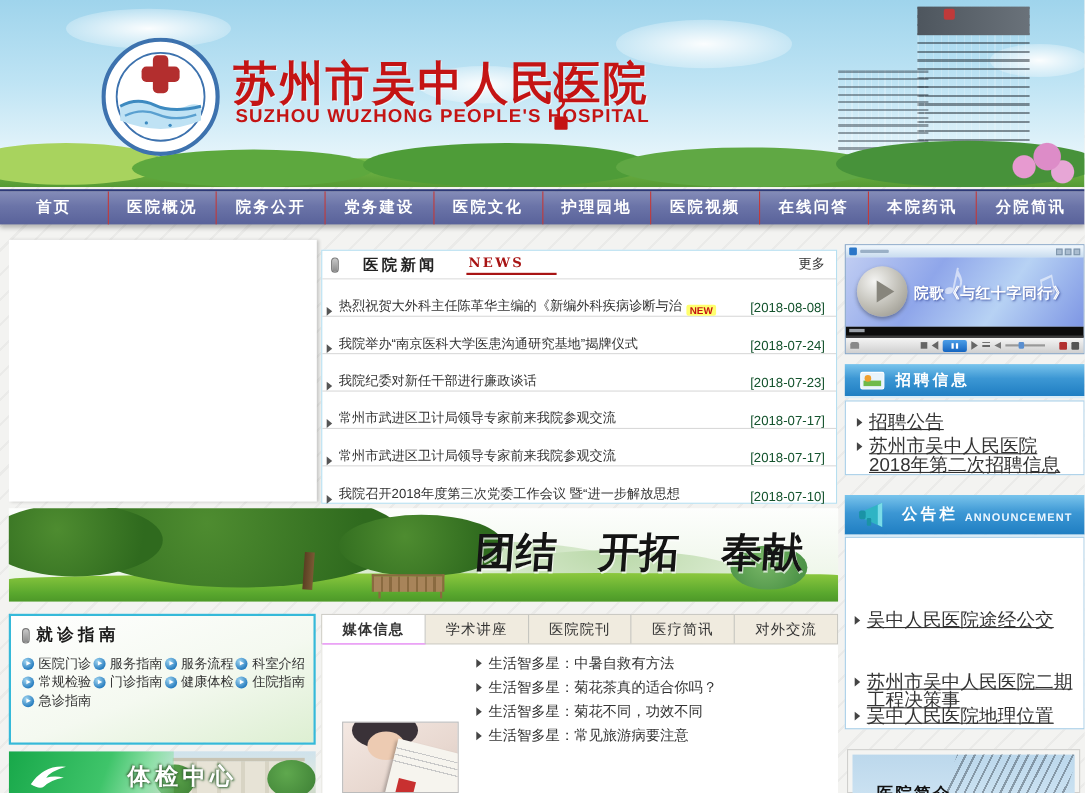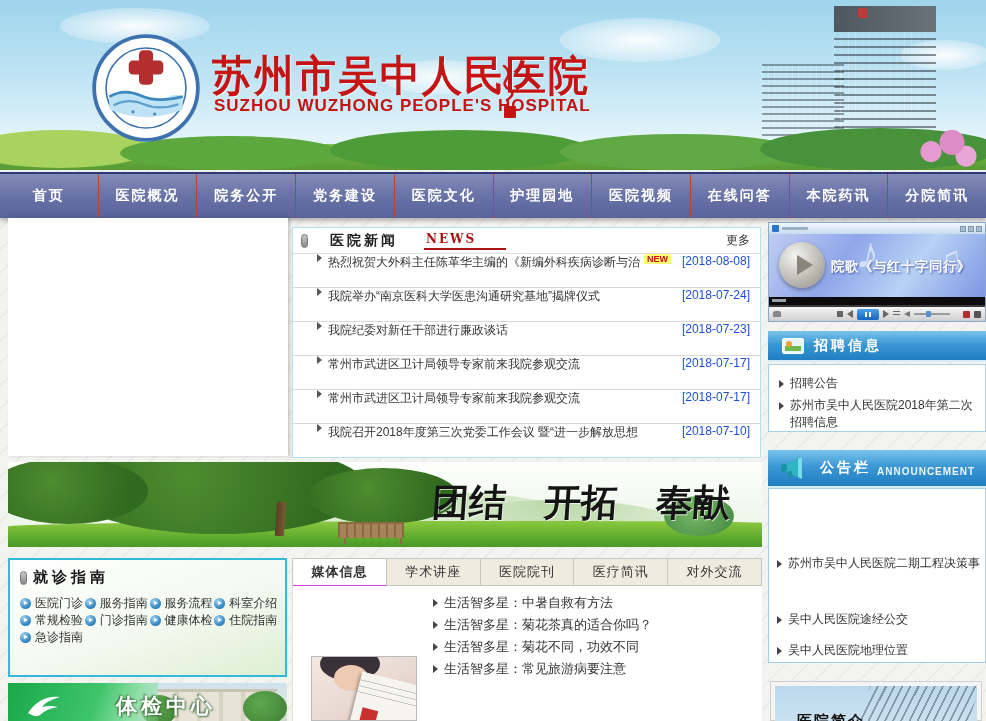--- a/index.html
+++ b/index.html
@@ -45,47 +45,47 @@
   .bsign { position:absolute; left:96px; top:2px; width:10px; height:10px; background:#c03a3a; border-radius:2px; }
 
   .logo { left:92px; top:34px; width:108px; height:108px; }
   .title-cn { left:212px; top:48px; width:340px; font-family:"DejaVu Serif","Liberation Serif",serif;
     font-size:40px; font-weight:bold; color:#c41414; letter-spacing:2px; white-space:nowrap;
     text-shadow:1px 1px 0 rgba(255,255,255,0.6); transform:scaleY(1.05); }
   .title-en { left:214px; top:96px; font-size:17px; font-weight:bold; color:#c41414; letter-spacing:1px; white-space:nowrap; }
   .seal { left:498px; top:62px; width:22px; height:62px; }
 
   
-  .nav { left:0; top:172px; width:986px; height:46px; display:flex;
+  .nav { left:0; top:172px; width:986px; height:32px; display:flex;
     background:linear-gradient(180deg,#848cb8 0%,#6b74a8 45%,#59629a 100%);
     border-top:2px solid #2e3a77; box-shadow:0 3px 4px rgba(0,0,0,0.25); }
   .nav-item { flex:1; display:flex; align-items:center; justify-content:center;
     color:#ffffff; font-size:14px; font-weight:bold; letter-spacing:2px;
     border-right:1px solid #c23a3a; cursor:pointer; white-space:nowrap; }
   .nav-item:last-child { border-right:none; }
 
   
   .flash-ph { left:8px; top:218px; width:280px; height:238px; background:#ffffff;
     box-shadow:2px 0 3px rgba(0,0,0,0.18); }
 
   
   .news-box { left:292px; top:227px; width:469px; height:231px; background:#fff; border:1px solid #b6dff0; }
   .news-head { height:26px; display:flex; align-items:center; padding:0 10px 0 8px; border-bottom:1px solid #ddd;gap:16px; }
   .capsule { width:7px; height:14px; border-radius:4px; background:linear-gradient(180deg,#c9c9c9,#8a8a8a); border:1px solid #777; margin-right:6px; }
   .news-title { font-size:14px; font-weight:bold; color:#222; letter-spacing:3px; }
   .news-en { font-family:"DejaVu Serif",serif; font-size:12px; font-weight:bold; color:#a81414; letter-spacing:2px;
     margin-left:10px; border-bottom:2px solid #a81414; padding:0 30px 2px 2px; }
   .news-more { margin-left:auto; font-size:12px; color:#333; cursor:pointer; }
   .news-list { }
-  .news-row { height:34px; display:flex; align-items:flex-start; padding:0 10px 0 24px; border-bottom:1px solid #d9d9d9; cursor:pointer; }
+  .news-row { height:34px; display:flex; align-items:flex-end; padding:0 10px 0 4px; border-bottom:1px solid #d9d9d9; cursor:pointer; }
   .news-row:last-child { border-bottom:none; }
   .tri { width:0; height:0; border-left:5px solid #555; border-top:4px solid transparent; border-bottom:4px solid transparent; margin-right:6px; flex:none; }
   .news-row .t { font-size:12px; color:#333; white-space:nowrap; overflow:hidden; }
   .badge-new { background:#ffff6e; color:#c41414; font-size:9px; font-weight:bold; padding:0 3px; margin-left:4px; border-radius:2px; }
-  .news-row .d { margin-left:auto; font-size:12px; color:#1d4ed8; flex:none; padding-left:8px; }
+  .news-row .d { margin-left:auto; font-size:12px; color:#14532d; flex:none; padding-left:8px; }
 
   
   .player { left:768px; top:222px; width:218px; height:100px; border:1px solid #8aa8c8; background:#dfe9f4; }
   .p-titlebar { height:11px; background:linear-gradient(180deg,#f2f8fd,#c8dcef); display:flex; align-items:center; padding:0 3px; }
   .p-logo { width:7px; height:7px; background:#2a76c8; border-radius:1px; margin-right:3px; }
   .p-tdash { width:26px; height:3px; background:#9ab0c6; border-radius:1px; }
   .p-winbtns { margin-left:auto; display:flex; gap:2px; }
   .p-winbtns span { width:6px; height:6px; background:#aabccf; border:1px solid #8097ad; }
   .p-body { position:relative; height:63px; overflow:hidden;
     background:linear-gradient(125deg,#c0cdf2 0%,#8fa6ea 35%,#b7d2f4 65%,#7e96e4 100%); }
@@ -121,21 +121,21 @@
   .side-head { left:768px; width:218px; display:flex; align-items:center;
     background:linear-gradient(180deg,#79c4ec 0%,#3c97d4 45%,#1f7ec2 100%);
     border-bottom:2px solid #d8ecf8; }
   .recruit-head { top:331px; height:31px; padding-left:14px; }
   .recruit-icon { width:22px; height:16px; background:#e8f4fc; border:1px solid #fff; border-radius:2px; position:relative; margin-right:10px; }
   .recruit-icon::before { content:""; position:absolute; left:2px; bottom:2px; width:16px; height:5px; background:#6fba4a; }
   .recruit-icon::after { content:""; position:absolute; left:3px; top:2px; width:6px; height:6px; border-radius:50%; background:#f0a030; }
   .side-head-label { color:#fff; font-size:14px; font-weight:bold; letter-spacing:3px; }
   .side-head-en { color:#eaf6ff; font-size:10px; font-weight:bold; letter-spacing:1px; margin-left:6px; margin-top:6px; }
   .recruit-box { left:768px; top:364px; width:218px; height:68px; background:#fff; border:1px solid #a8cfe8; padding:10px 8px 0 10px; }
-  .side-item { display:flex; font-size:12px; color:#333; line-height:17px; margin-bottom:5px; cursor:pointer; }
+  .side-item { display:flex; font-size:17px; color:#333; line-height:17px; margin-bottom:5px; cursor:pointer;text-decoration:underline; }
   .side-item .tri { margin-top:5px; border-left-color:#444; }
   .announce-head { top:450px; height:38px; padding-left:10px; }
   .megaphone { width:34px; height:26px; margin-right:8px; }
   .announce-box { left:768px; top:488px; width:218px; height:175px; background:#fff; border:1px solid #a8cfe8; position:absolute; }
   .announce-box .side-item { position:absolute; left:8px; right:4px; }
   .announce-box .side-item:nth-child(1) { top:66px; }
   .announce-box .side-item:nth-child(2) { top:122px; }
   .announce-box .side-item:nth-child(3) { top:153px; }
 
   .intro-box { left:770px; top:681px; width:212px; height:40px; background:#f4f4f2; border:1px solid #cfcfcd; padding:4px; cursor:pointer; }
@@ -371,25 +371,25 @@
     <polygon points="24,2 24,24 20,22 20,4" fill="#7adce8"></polygon>
     <rect x="3" y="9" width="6" height="8" rx="2" fill="#1a93a6"></rect>
     <rect x="10" y="16" width="4" height="7" rx="1" fill="#1a93a6"></rect>
   </svg>
   <span class="side-head-label">公告栏</span>
   <span class="side-head-en">ANNOUNCEMENT</span>
 </div>
 <div class="announce-box">
   <div class="side-item">
     <span class="tri"></span>
-    <span>苏州市吴中人民医院二期工程决策事</span>
+    <span>吴中人民医院途经公交</span>
   </div>
   <div class="side-item">
     <span class="tri"></span>
-    <span>吴中人民医院途经公交</span>
+    <span>苏州市吴中人民医院二期工程决策事</span>
   </div>
   <div class="side-item">
     <span class="tri"></span>
     <span>吴中人民医院地理位置</span>
   </div>
 </div>
 
 <div class="abs intro-box">
   <div class="intro-img">
     <div class="intro-bld"></div>

